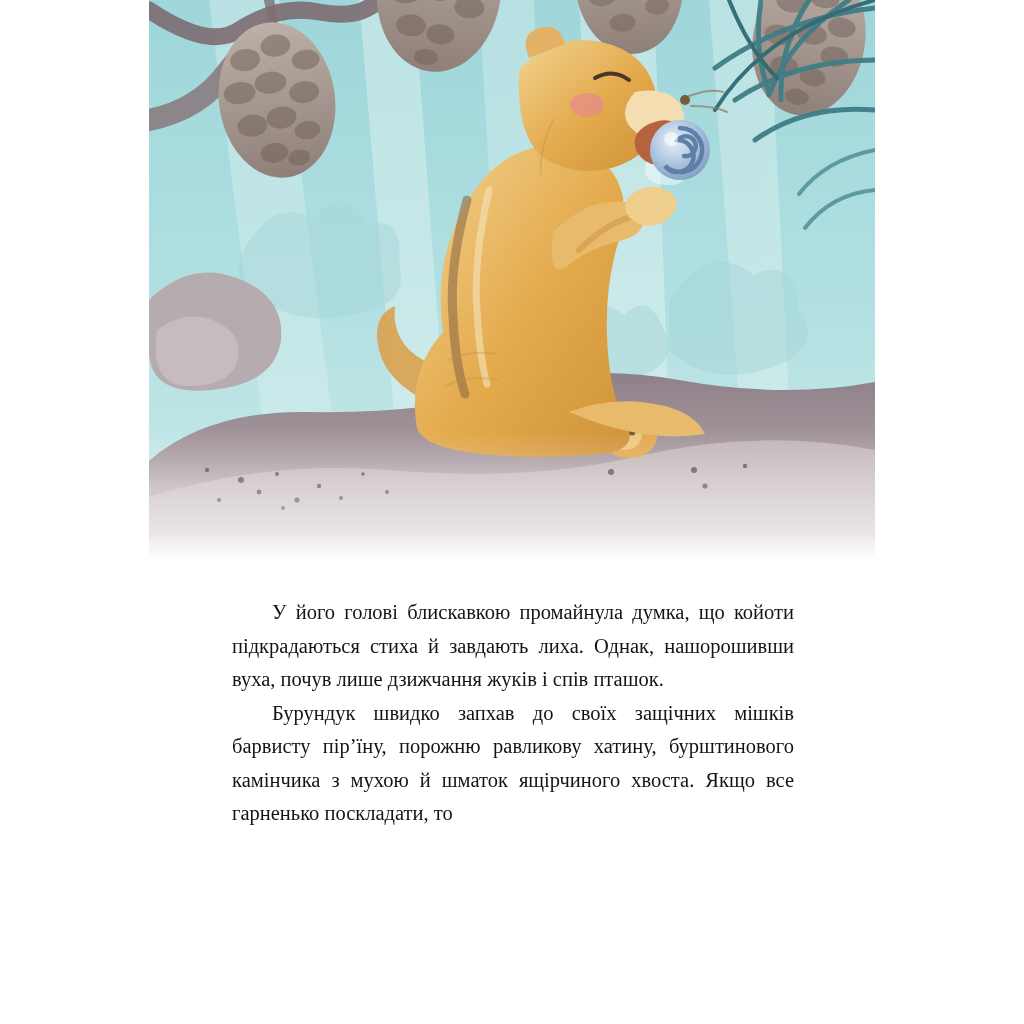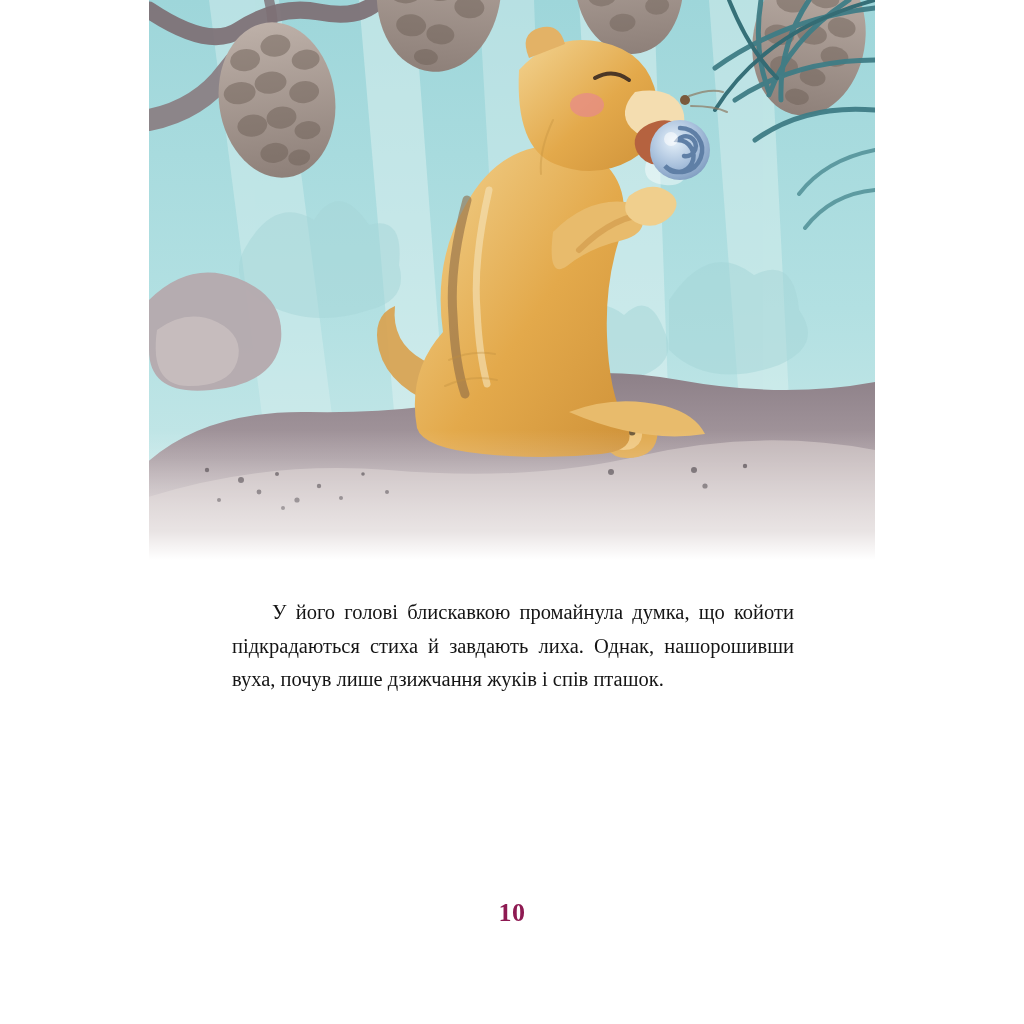--- a/index.html
+++ b/index.html
@@ -287,17 +287,17 @@
           <circle cx="214" cy="474" r="1.8"></circle>
           <circle cx="238" cy="492" r="2"></circle>
       </g>
 
       <rect x="0" y="430" width="726" height="130" fill="url(#bottomFade)"></rect>
     </svg>
   </div>
 
   <div class="textblock">
     <p class="para">У його голові блискавкою промайнула думка, що койоти підкрадаються стиха й завдають лиха. Однак, нашорошивши вуха, почув лише дзижчання жуків і спів пташок.</p>
+    <p class="para">Бурундук швидко запхав до своїх защічних мішків барвисту пір’їну, порожню равликову хатину, бурштинового камінчика з мухою й шматок ящірчиного хвоста. Якщо все гарненько поскладати, то</p>
   </div>
 
-  <div class="folio">10</div>
 
 </div>
 
 </body></html>

